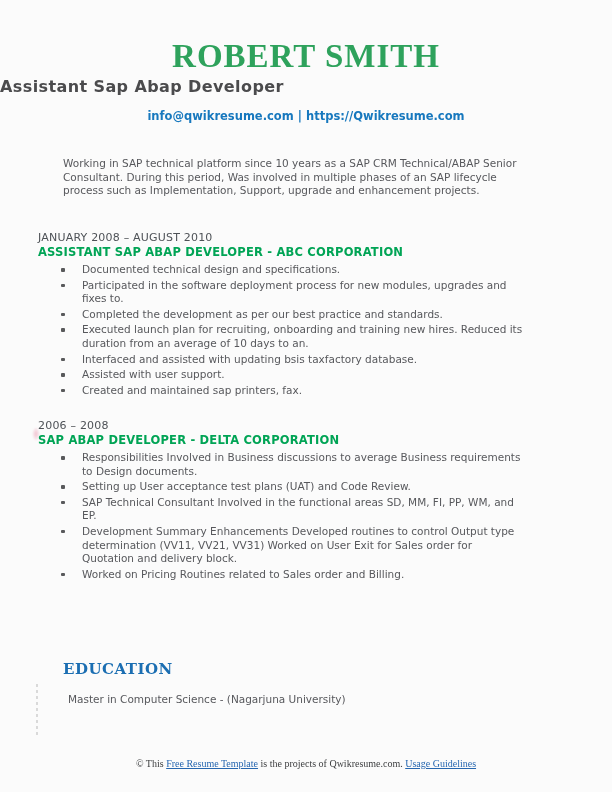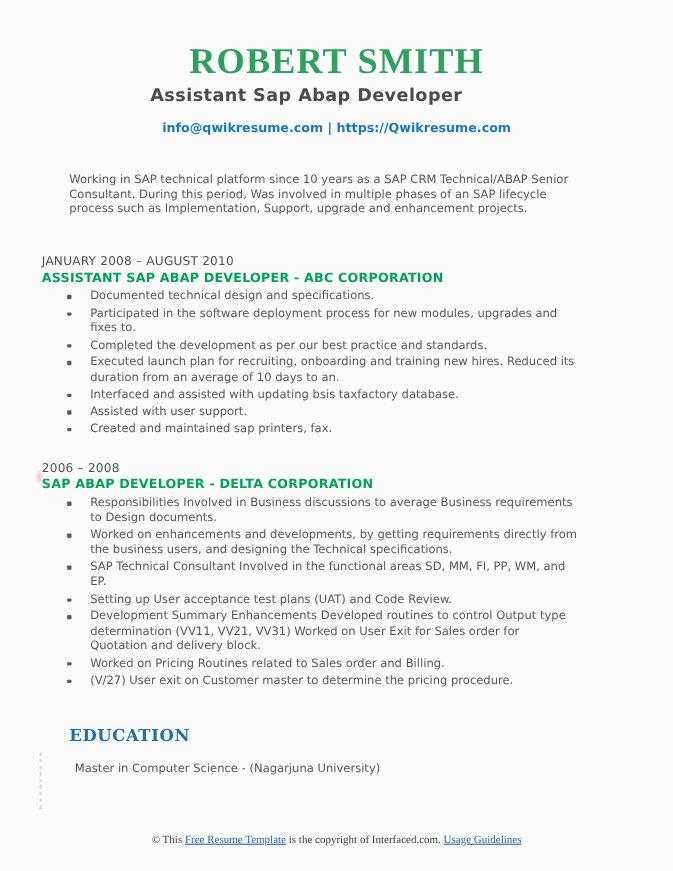--- a/index.html
+++ b/index.html
@@ -17,21 +17,21 @@
   .name {
     position: absolute; top: 36px; left: 0; width: 612px;
     text-align: center;
     font-family: "Liberation Serif", serif;
     font-size: 33px; line-height: 40px;
     letter-spacing: 1px;
     color: #2ea25c;
   }
   .subtitle {
     position: absolute; top: 77px; left: 0; width: 557px;
-    text-align: center;
+    text-align: left;
     font-size: 16px; font-weight: bold; line-height: 20px;
     color: #4b4b4d;
     letter-spacing: 0.4px;
   }
   .contact {
     position: absolute; top: 109px; left: 0; width: 612px;
     text-align: center;
     font-size: 11.5px; font-weight: bold;
     color: #1778be;
   }
@@ -134,34 +134,32 @@
         <li>Assisted with user support.</li>
         <li>Created and maintained sap printers, fax.</li>
       </ul>
   </section>
 
   <section class="job job-2">
     <div class="job-dates">2006 – 2008</div>
     <div class="job-heading">SAP ABAP DEVELOPER - DELTA CORPORATION</div>
     <ul class="bullets">
         <li>Responsibilities Involved in Business discussions to average Business requirements to Design documents.</li>
-        <li>Worked on enhancements and developments, by getting requirements directly from the business users, and designing the Technical specifications.</li>
+        <li>Setting up User acceptance test plans (UAT) and Code Review.</li>
         <li>SAP Technical Consultant Involved in the functional areas SD, MM, FI, PP, WM, and EP.</li>
-        <li>Setting up User acceptance test plans (UAT) and Code Review.</li>
         <li>Development Summary Enhancements Developed routines to control Output type determination (VV11, VV21, VV31) Worked on User Exit for Sales order for Quotation and delivery block.</li>
         <li>Worked on Pricing Routines related to Sales order and Billing.</li>
-        <li>(V/27) User exit on Customer master to determine the pricing procedure.</li>
       </ul>
   </section>
 
   <section class="education">
     <div class="education-heading">EDUCATION</div>
     <div class="education-item">Master in Computer Science - (Nagarjuna University)</div>
   </section>
 
   <div class="footer">
-    <span>© This </span><span class="link">Free Resume Template</span><span> is the copyright of Interfaced.com. </span><span class="link">Usage Guidelines</span>
+    <span>© This </span><span class="link">Free Resume Template</span><span> is the projects of Qwikresume.com. </span><span class="link">Usage Guidelines</span>
   </div>
 
   <div class="artifact-pink"></div>
   <div class="artifact-dashes"></div>
 
 </div>
 
 </body></html>

